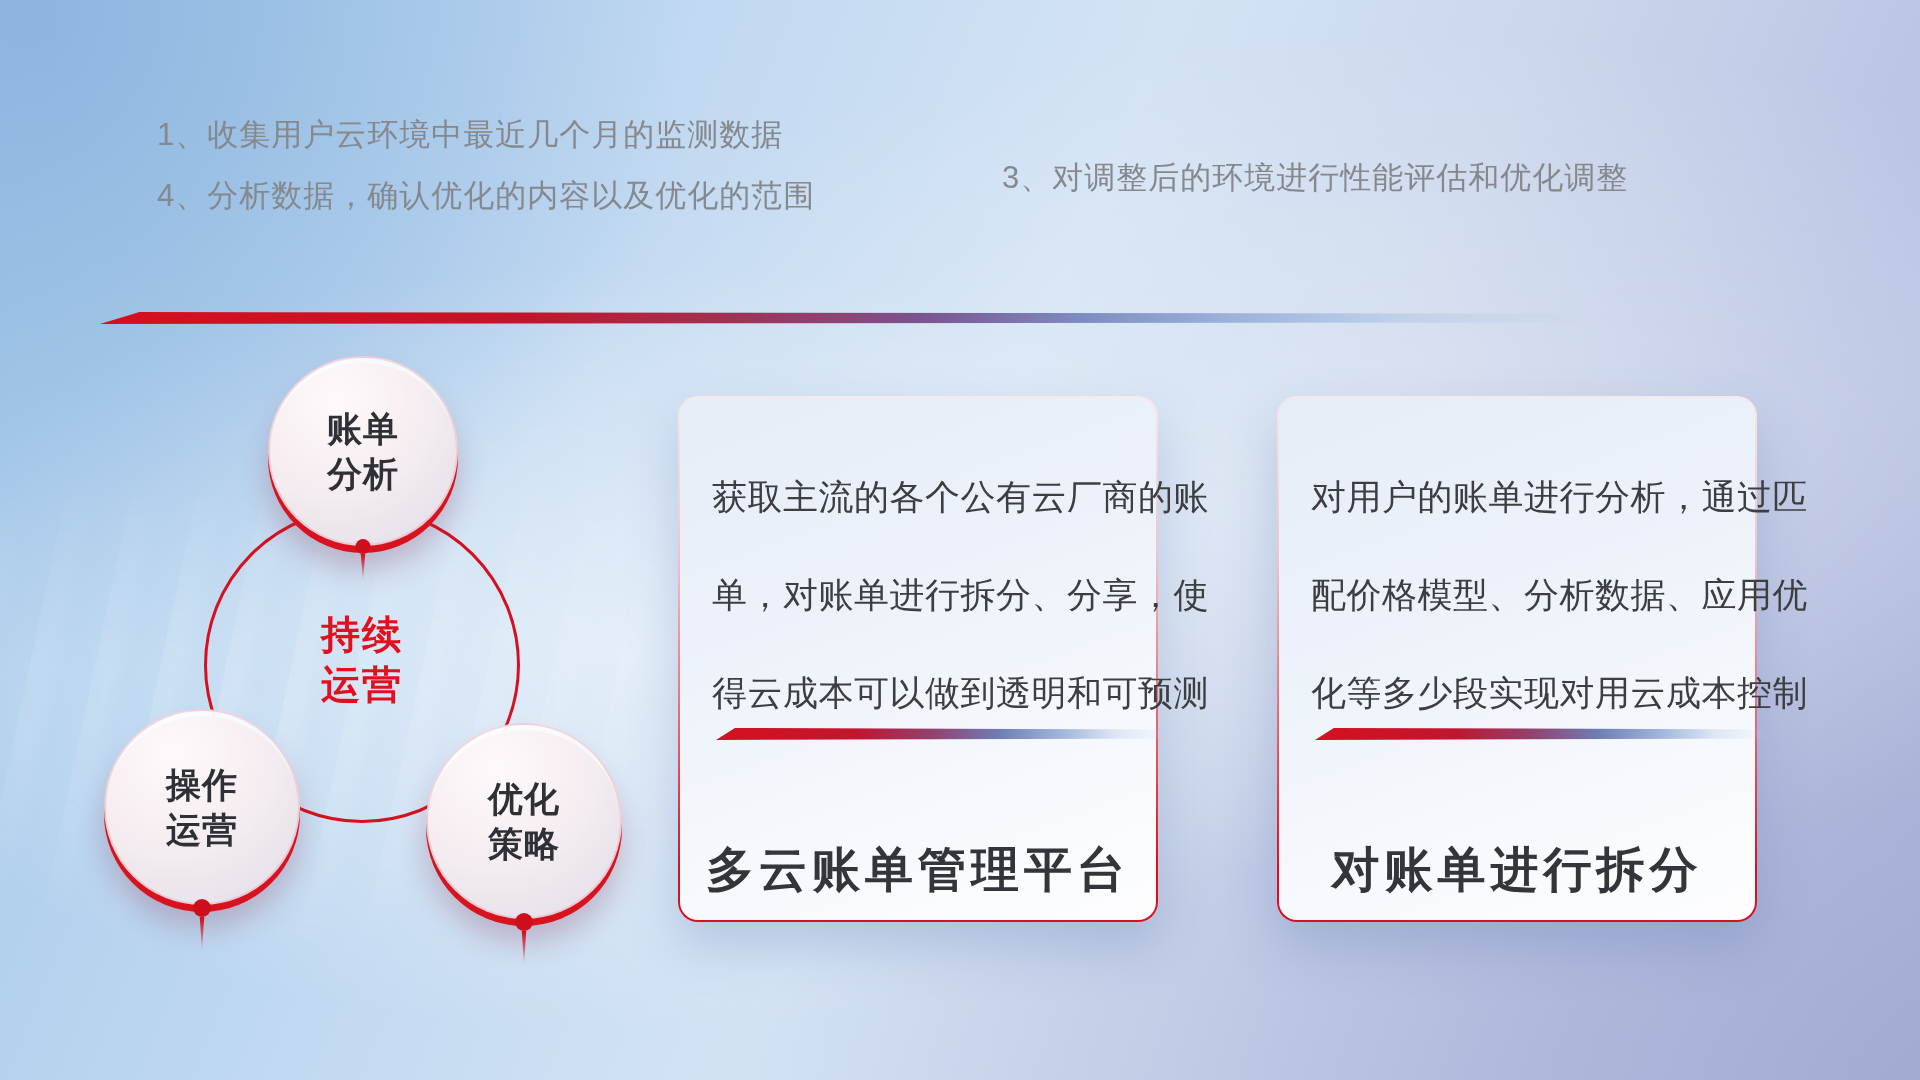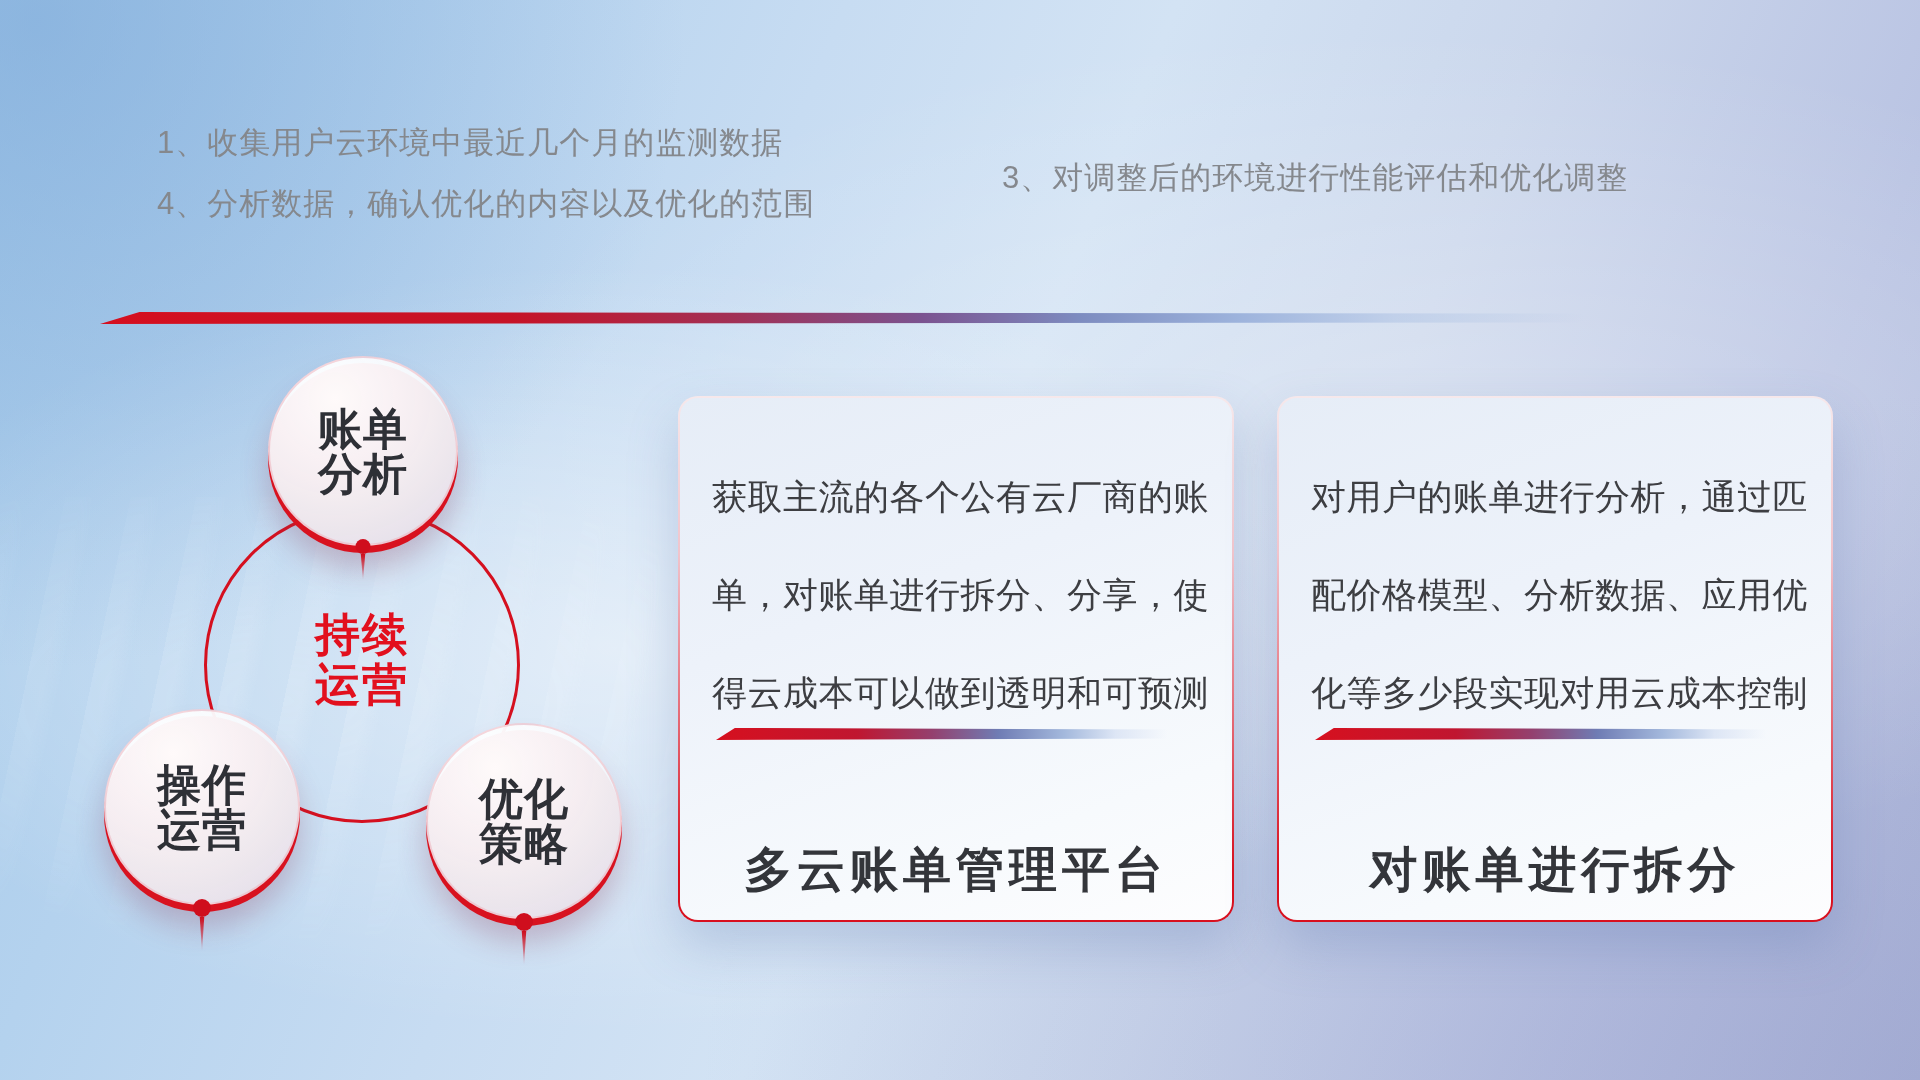--- a/index.html
+++ b/index.html
@@ -22,54 +22,54 @@
     background:repeating-linear-gradient(102deg,
       rgba(255,255,255,.28) 0 16px, rgba(255,255,255,0) 34px 64px);
     -webkit-mask-image:radial-gradient(ellipse at 35% 45%, #000 0%, transparent 72%);
             mask-image:radial-gradient(ellipse at 35% 45%, #000 0%, transparent 72%);
     opacity:.55;
   }
   .prewrap{white-space:pre-line;}
 
   
   .steps{position:absolute;color:#85888d;font-size:31px;line-height:61px;letter-spacing:1px;}
-  .steps-left{left:157px;top:112px;}
+  .steps-left{left:157px;top:104px;}
   .steps-right{left:1002px;top:147px;}
 
   
   .swoosh{
     position:absolute;left:100px;top:312px;width:1580px;height:12px;
     background:linear-gradient(90deg,#d50f1f 0%,#c61327 26%,#a23055 40%,#7b5390 52%,#7d8cc0 62%,#9db3dc 72%,rgba(175,195,228,.55) 82%,rgba(190,208,238,0) 94%);
     clip-path:polygon(0% 100%, 2.5% 0%, 100% 15%, 100% 85%, 0% 100%);
   }
 
   
   .ring{
     position:absolute;left:204px;top:507px;width:316px;height:316px;
     border:3px solid #d5101f;border-radius:50%;box-sizing:border-box;
   }
   .center-label{
     position:absolute;left:204px;top:610px;width:316px;
-    text-align:center;color:#e2101e;font-size:45px;line-height:50px;
+    text-align:center;color:#e2101e;font-size:39px;line-height:50px;
     font-weight:800;letter-spacing:2px;
   }
   .node{position:absolute;}
   .node .red-rim{
     position:absolute;inset:0;border-radius:50%;background:#d8121f;
     transform:translateY(7px);
     box-shadow:0 16px 28px rgba(140,60,90,.28);
   }
   .node .face{
     position:absolute;inset:0;border-radius:50%;box-sizing:border-box;
     background:radial-gradient(circle at 35% 22%, rgba(255,255,255,.98) 0%, rgba(247,250,253,.95) 45%, rgba(224,235,247,.93) 100%);
     border:2px solid rgba(238,180,190,.55);
     display:flex;align-items:center;justify-content:center;
   }
   .node .label{
-    font-size:44px;line-height:45px;font-weight:700;color:#2e3036;
+    font-size:35px;line-height:45px;font-weight:700;color:#2e3036;
     text-align:center;letter-spacing:1px;
   }
   .node-top{left:268px;top:356px;width:190px;height:190px;}
   .node-bl{left:104px;top:709px;width:196px;height:196px;}
   .node-br{left:426px;top:723px;width:196px;height:196px;}
   .dot{
     position:absolute;left:50%;transform:translateX(-50%);
     background:#cf0e1d;border-radius:50%;
   }
   .node-top .dot{width:15px;height:15px;bottom:-8px;}
@@ -77,21 +77,21 @@
   .tail{
     position:absolute;left:50%;transform:translateX(-50%);width:8px;
     background:linear-gradient(180deg,#cf0e1d 0%,rgba(207,14,29,.12) 100%);
     clip-path:polygon(22% 0%, 78% 0%, 50% 100%);
   }
   .node-top .tail{bottom:-34px;height:26px;}
   .node-bl .tail,.node-br .tail{bottom:-46px;height:34px;}
 
   
   .card{
-    position:absolute;top:396px;width:556px;height:526px;border-radius:20px;
+    position:absolute;top:396px;width:480px;height:526px;border-radius:20px;
     padding:2px;box-sizing:border-box;
     background:linear-gradient(180deg,#f6e8eb 0%,#f0c4cc 30%,#e4616d 64%,#d8101f 90%);
     box-shadow:0 24px 50px rgba(100,125,180,.30);
   }
   .card-1{left:678px;}
   .card-2{left:1277px;}
   .card-inner{
     position:relative;width:100%;height:100%;border-radius:18px;box-sizing:border-box;
     background:linear-gradient(160deg,#e6edf7 0%,#edf2fa 38%,#f7fafd 78%,#fdfdfe 100%);
   }

